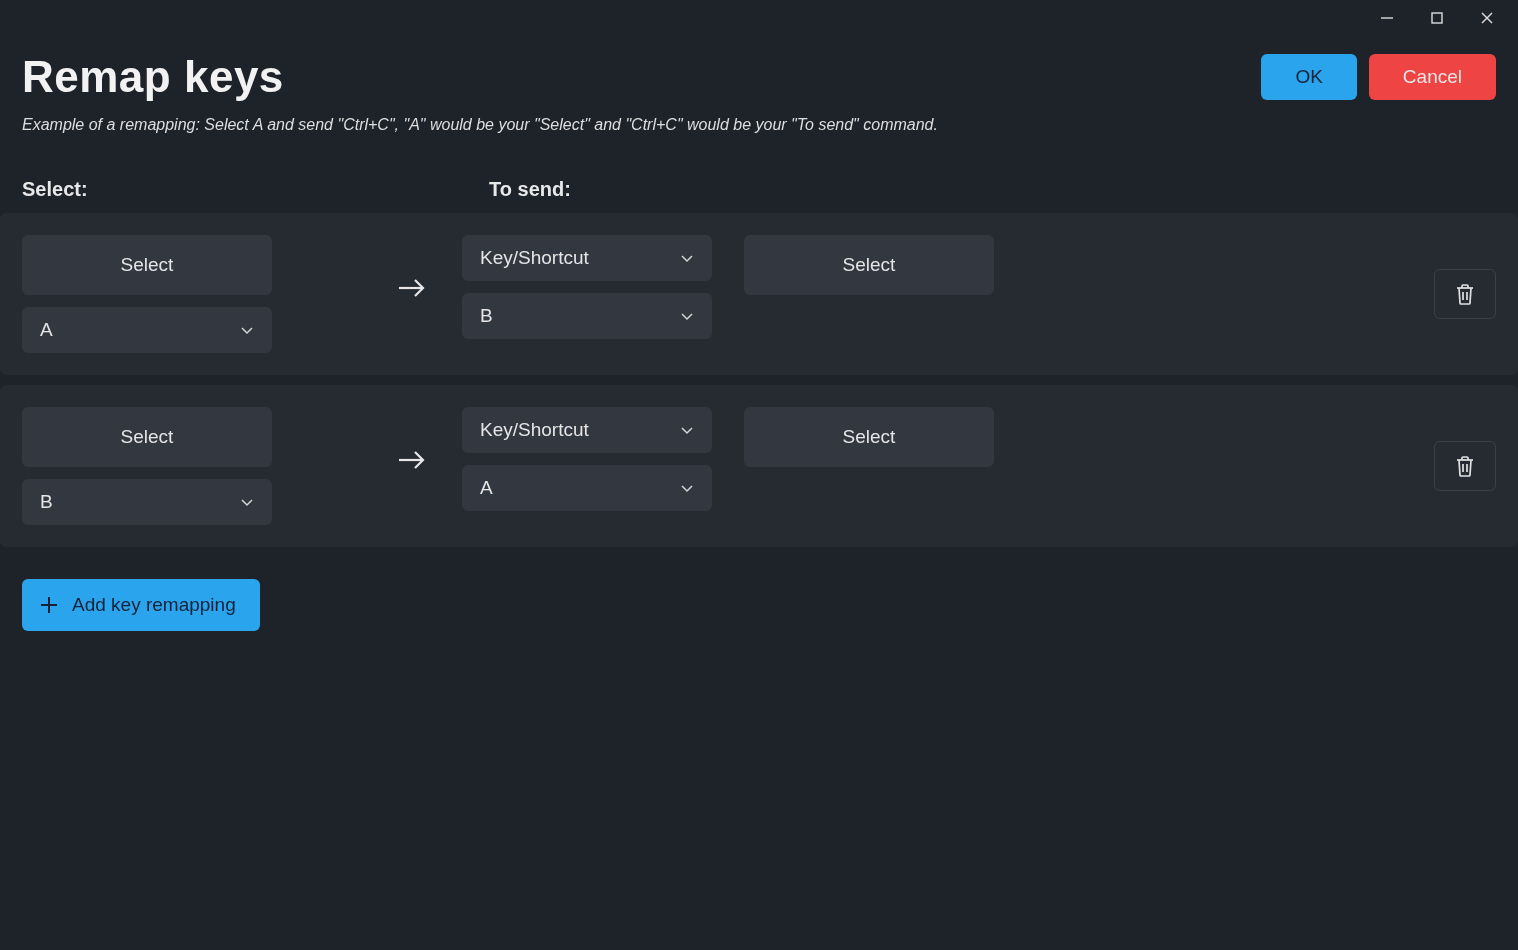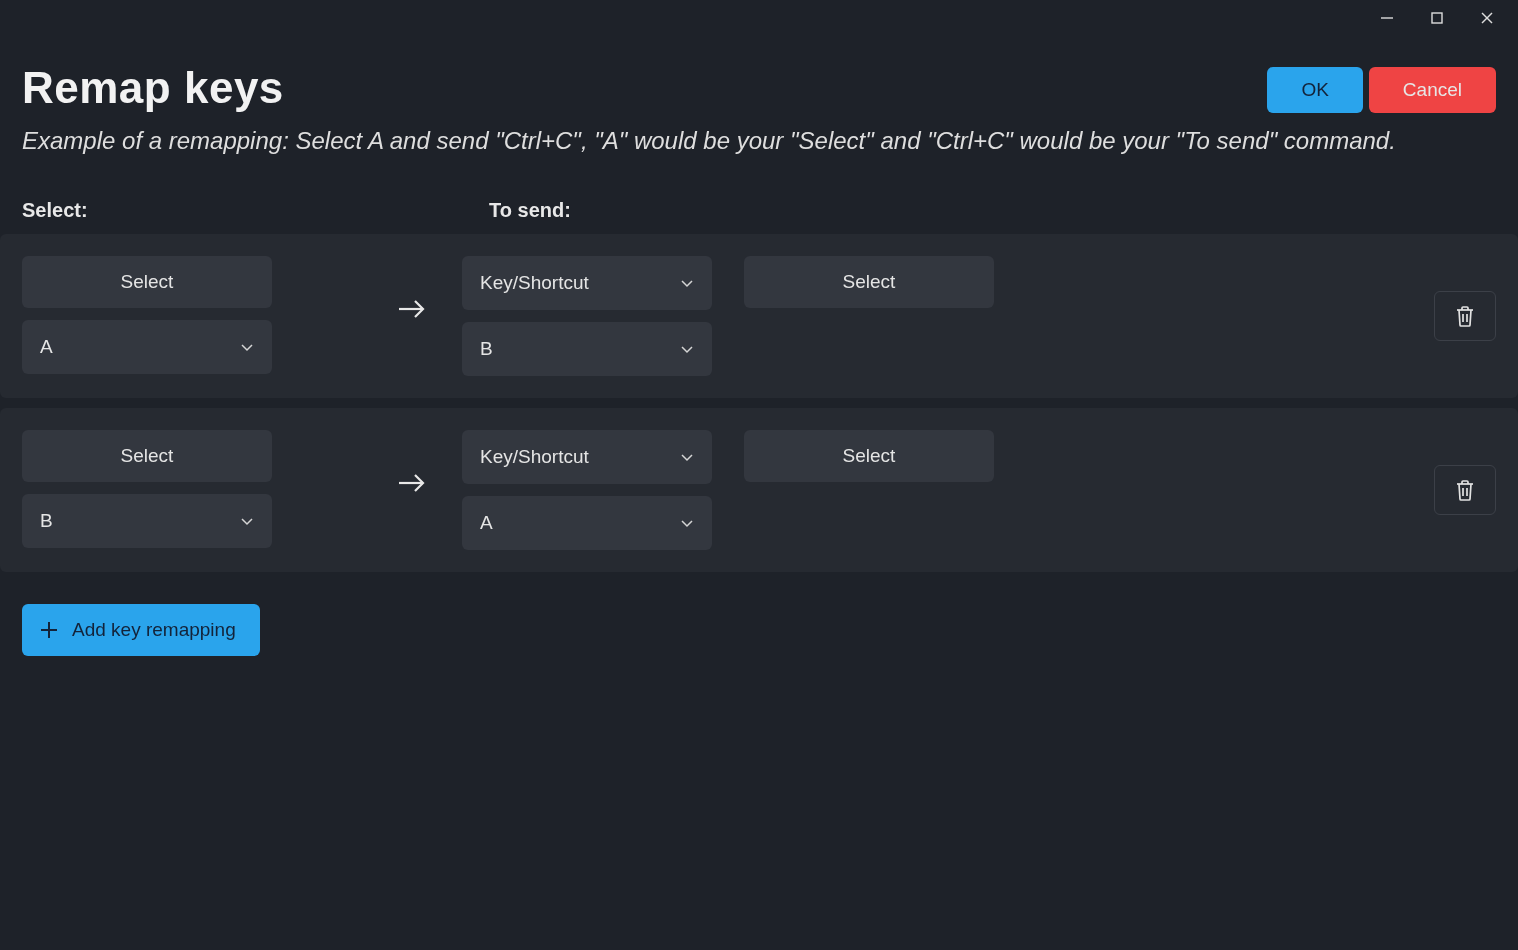--- a/index.html
+++ b/index.html
@@ -34,32 +34,32 @@
     .titlebar-btn svg {
       stroke: #ddd;
       fill: none;
     }
     .content {
       padding: 0 22px 22px 22px;
     }
     .header-row {
       display: flex;
       justify-content: space-between;
-      align-items: flex-end;
-      margin-top: 27px;
+      align-items: center;
+      margin-top: 16px;
     }
     .page-title {
       font-size: 44px;
       font-weight: 600;
       color: #f2f2f2;
       letter-spacing: 0.5px;
     }
     .header-actions {
       display: flex;
-      gap: 6px;
+      gap: 12px;
     }
     .btn {
       border: none;
       font-size: 19px;
       font-family: inherit;
       height: 46px;
       border-radius: 6px;
       padding: 0 34px;
       cursor: default;
     }
@@ -74,21 +74,21 @@
     }
     .intro {
       margin-top: 50px;
       font-size: 20px;
       font-weight: 600;
       line-height: 1.5;
       color: #f0f0f0;
     }
     .example {
       margin-top: 14px;
-      font-size: 24px;
+      font-size: 16px;
       font-style: italic;
       color: #dedede;
     }
     .col-headers {
       display: flex;
       margin-top: 44px;
       font-size: 20px;
       font-weight: 600;
       align-items: center;
     }
@@ -135,35 +135,35 @@
       right: 22px;
       top: 50%;
       transform: translateY(-50%);
     }
     .small-btn {
       display: flex;
       align-items: center;
       justify-content: center;
       background: #33373f;
       border-radius: 6px;
-      height: 52px;
+      height: 60px;
       font-size: 19px;
       color: #e5e5e5;
       border: none;
       width: 250px;
       font-family: inherit;
       cursor: default;
     }
     .dropdown-btn {
       display: flex;
       align-items: center;
       justify-content: space-between;
       background: #33373f;
       border-radius: 6px;
-      height: 54px;
+      height: 46px;
       font-size: 19px;
       color: #e5e5e5;
       border: none;
       width: 250px;
       padding: 0 18px;
       font-family: inherit;
       margin-top: 12px;
       cursor: default;
     }
     .dropdown-btn.no-margin {

